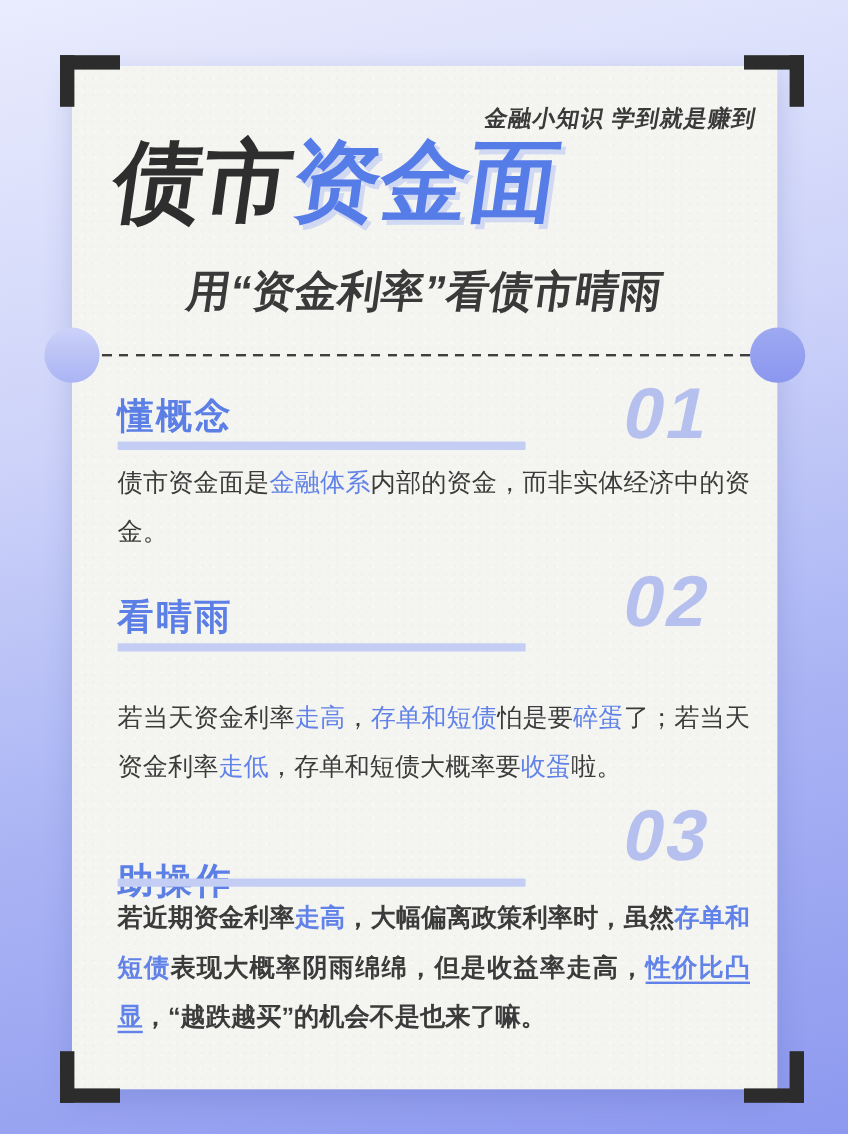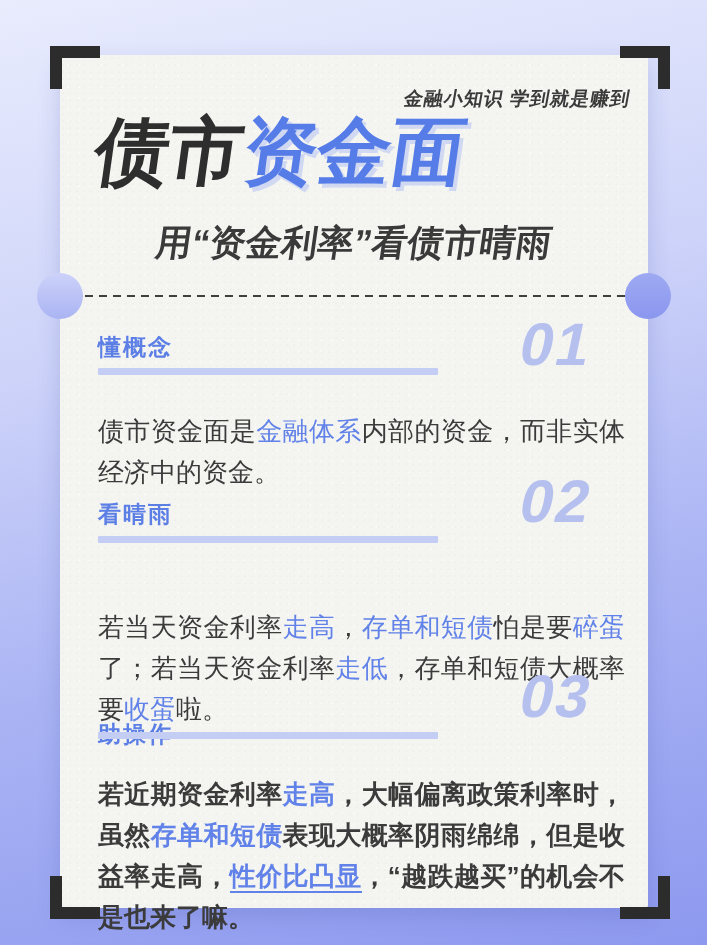--- a/index.html
+++ b/index.html
@@ -60,29 +60,28 @@
   .notch.right{left:625px;background:linear-gradient(180deg,#9ea9f2 0%,#8b97ef 100%);}
   
   .section{position:absolute;left:0;width:100%;}
   .sec-number{
     position:absolute;right:56px;top:0;
     font-size:60px;line-height:60px;font-weight:900;color:#b6c0ef;
     transform:skewX(-12deg);letter-spacing:2px;
   }
   .sec-heading{
     position:absolute;left:38px;
-    font-size:23px;line-height:33px;font-weight:800;color:#5c7fe6;
+    font-size:30px;line-height:33px;font-weight:800;color:#5c7fe6;
     letter-spacing:2px;white-space:nowrap;
   }
   .sec-bar{position:absolute;left:38px;width:340px;height:7px;background:#c4cef5;border-radius:1px;}
   .sec-body{
     position:absolute;left:38px;width:527px;
-    font-size:26px;line-height:41px;color:#3b3b3b;
+    font-size:21px;line-height:41px;color:#3b3b3b;
     text-align:justify;
-    margin-top:29px;
   }
   .sec-body .hl{color:#6182e8;}
   .sec-body .hl-underline{border-bottom:2px solid #6182e8;}
   
   .s1 .sec-number{top:260px;} .s1 .sec-heading{top:276px;} .s1 .sec-bar{top:313px;} .s1 .sec-body{top:327px;}
   .s2 .sec-number{top:417px;} .s2 .sec-heading{top:443px;text-align:center;} .s2 .sec-bar{top:481px;} .s2 .sec-body{top:523px;}
   .s3 .sec-number{top:612px;} .s3 .sec-heading{top:663px;} .s3 .sec-bar{top:677px;} .s3 .sec-body{top:690px;font-weight:bold;}
 </style>
 </head>
 <body>

